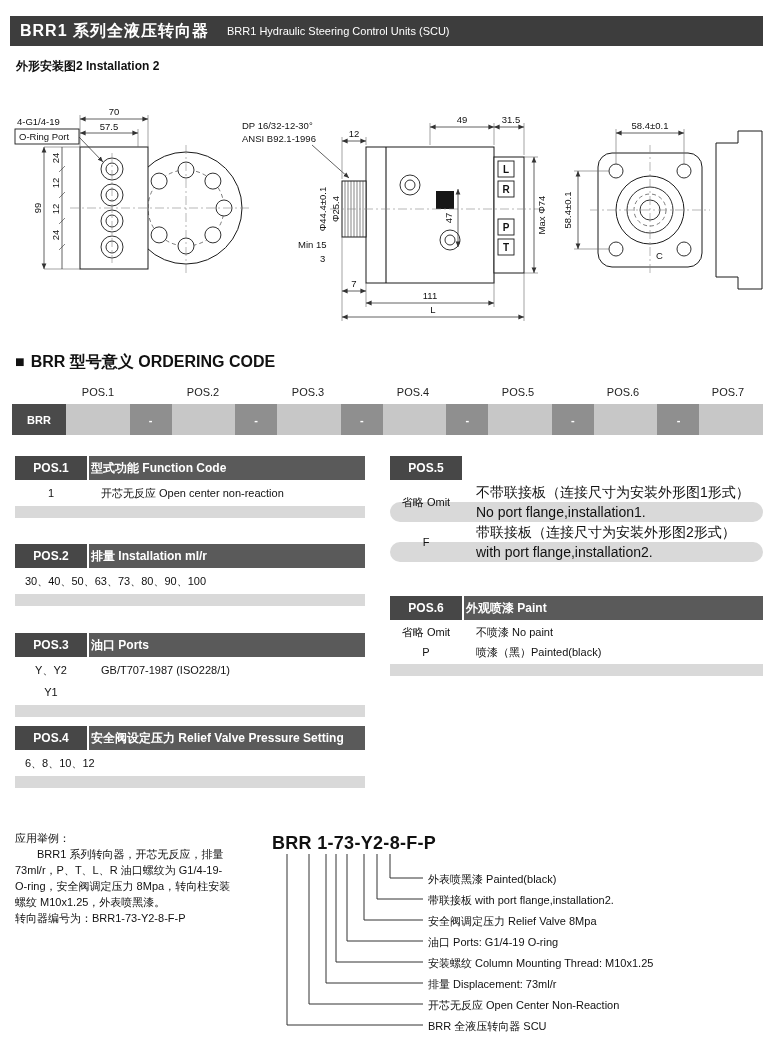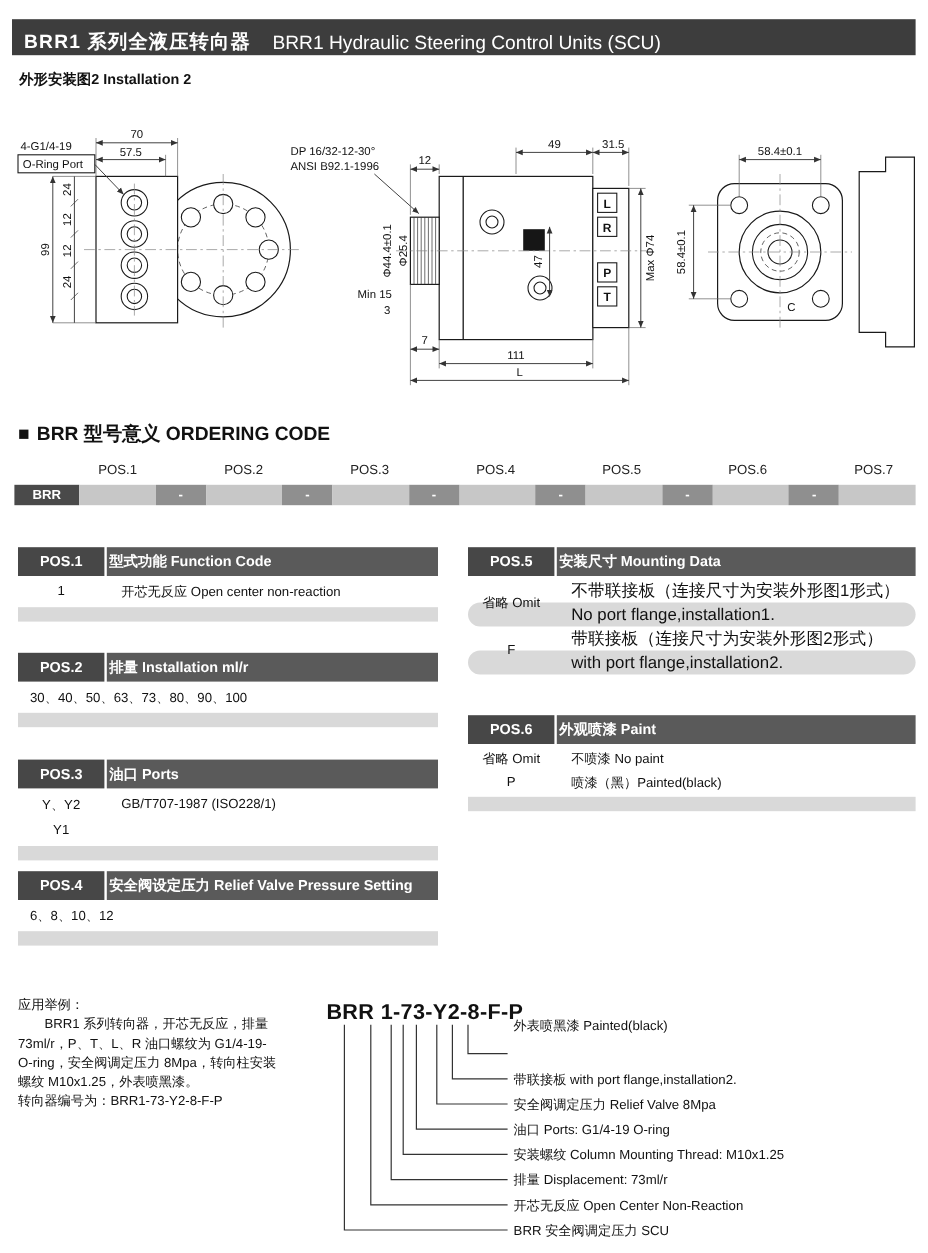--- a/index.html
+++ b/index.html
@@ -3,44 +3,44 @@
 <meta charset="utf-8">
 <style>
   html,body { margin:0; padding:0; background:#ffffff; }
   .page {
     position:relative; width:773px; height:1044px; background:#fff;
     font-family:"Liberation Sans", sans-serif; color:#111; overflow:hidden;
   }
   
   .titlebar {
     position:absolute; left:10px; top:16px; width:753px; height:30px;
-    background:#3d3d3d; color:#fff; display:flex; align-items:flex-end;
+    background:#3d3d3d; color:#fff; display:flex; align-items:center;
     gap:18px; padding-left:10px; box-sizing:border-box;
   }
   .title-cn { font-weight:700; font-size:16px; letter-spacing:1px; }
-  .title-en { font-size:16px; }
+  .title-en { font-size:11px; }
   .install-label { position:absolute; left:16px; top:58px; font-size:12px; font-weight:700; }
   
   svg.drawing { position:absolute; left:0; top:85px; }
   svg.drawing text { font-family:"Liberation Sans", sans-serif; font-size:9.5px; fill:#111; }
   svg.drawing text.b { font-weight:700; font-size:10px; }
   .out  { stroke:#1a1a1a; stroke-width:1.1; fill:none; }
   .out2 { stroke:#1a1a1a; stroke-width:1.0; fill:#fff; }
   .out3 { stroke:#1a1a1a; stroke-width:0.9; fill:#fff; }
   .thin { stroke:#333; stroke-width:0.6; }
   .bc   { stroke:#444; stroke-width:0.7; fill:none; stroke-dasharray:4 3; }
   .cl   { stroke:#888; stroke-width:0.6; stroke-dasharray:9 3 2 3; fill:none; }
   .dim  { stroke:#3a3a3a; stroke-width:0.8; fill:none; }
   .ext  { stroke:#666; stroke-width:0.6; fill:none; }
   
   .ordering-title { position:absolute; left:15px; top:352px; font-size:16px; font-weight:700; }
   .ordering-title .bullet { margin-right:6px; }
   .pos-labels { position:absolute; left:0; top:386px; width:773px; height:14px; font-size:11px; color:#222; }
   .pos-labels span { position:absolute; width:60px; text-align:center; }
-  .code-bar { position:absolute; left:12px; top:404px; width:751px; height:17px; display:flex; }
+  .code-bar { position:absolute; left:12px; top:404px; width:751px; height:31px; display:flex; }
   .code-bar .seg { height:100%; display:flex; align-items:center; justify-content:center; font-size:11px; }
   .code-bar .brr   { width:54px; background:#4a4a4a; color:#fff; font-weight:700; }
   .code-bar .light { flex:1; background:#c7c7c7; }
   .code-bar .dash  { width:42px; background:#8f8f8f; color:#fff; font-weight:700; }
   
   .tblock { position:absolute; }
   .tcol-left  { left:15px;  width:350px; }
   .tcol-right { left:390px; width:373px; }
   .thead { display:flex; gap:2px; height:24px; margin-bottom:2px; }
   .thead .pos { width:72px; background:#474747; color:#fff; font-weight:700; font-size:12px;
@@ -305,21 +305,20 @@
     </div>
     <div class="trow">
       <div class="desc full">6、8、10、12</div>
     </div>
     <div class="gstrip"></div>
   </div>
 
   <div class="tblock tcol-right" style="top:456px">
     <div class="thead">
       <div class="pos">POS.5</div>
-      <div class="ttl">安装尺寸 Mounting Data</div>
     </div>
     <div class="p5group">
       <div class="dline">不带联接板（连接尺寸为安装外形图1形式）</div>
       <div class="dline gray">No port flange,installation1.</div>
       <div class="gcode">省略 Omit</div>
     </div>
     <div class="p5group">
       <div class="dline">带联接板（连接尺寸为安装外形图2形式）</div>
       <div class="dline gray">with port flange,installation2.</div>
       <div class="gcode">F</div>
@@ -357,22 +356,22 @@
     <polyline points="130,6 130,30 163,30"></polyline>
     <polyline points="117,6 117,51 163,51"></polyline>
     <polyline points="104,6 104,72 163,72"></polyline>
     <polyline points="87,6 87,93 163,93"></polyline>
     <polyline points="76,6 76,114 163,114"></polyline>
     <polyline points="66,6 66,135 163,135"></polyline>
     <polyline points="49,6 49,156 163,156"></polyline>
     <polyline points="27,6 27,177 163,177"></polyline>
   </svg>
 
-  <div class="callout" style="top:848px">外表喷黑漆  Painted(black)</div>
+  <div class="callout" style="top:872px">外表喷黑漆  Painted(black)</div>
   <div class="callout" style="top:893px">带联接板 with port flange,installation2.</div>
   <div class="callout" style="top:914px">安全阀调定压力  Relief Valve 8Mpa</div>
   <div class="callout" style="top:935px">油口 Ports: G1/4-19 O-ring</div>
   <div class="callout" style="top:956px">安装螺纹 Column Mounting Thread: M10x1.25</div>
   <div class="callout" style="top:977px">排量 Displacement: 73ml/r</div>
   <div class="callout" style="top:998px">开芯无反应 Open Center Non-Reaction</div>
-  <div class="callout" style="top:1019px">BRR 安全阀调定压力 SCU</div>
+  <div class="callout" style="top:1019px">BRR 全液压转向器 SCU</div>
 
 </div>
 
 </body></html>

